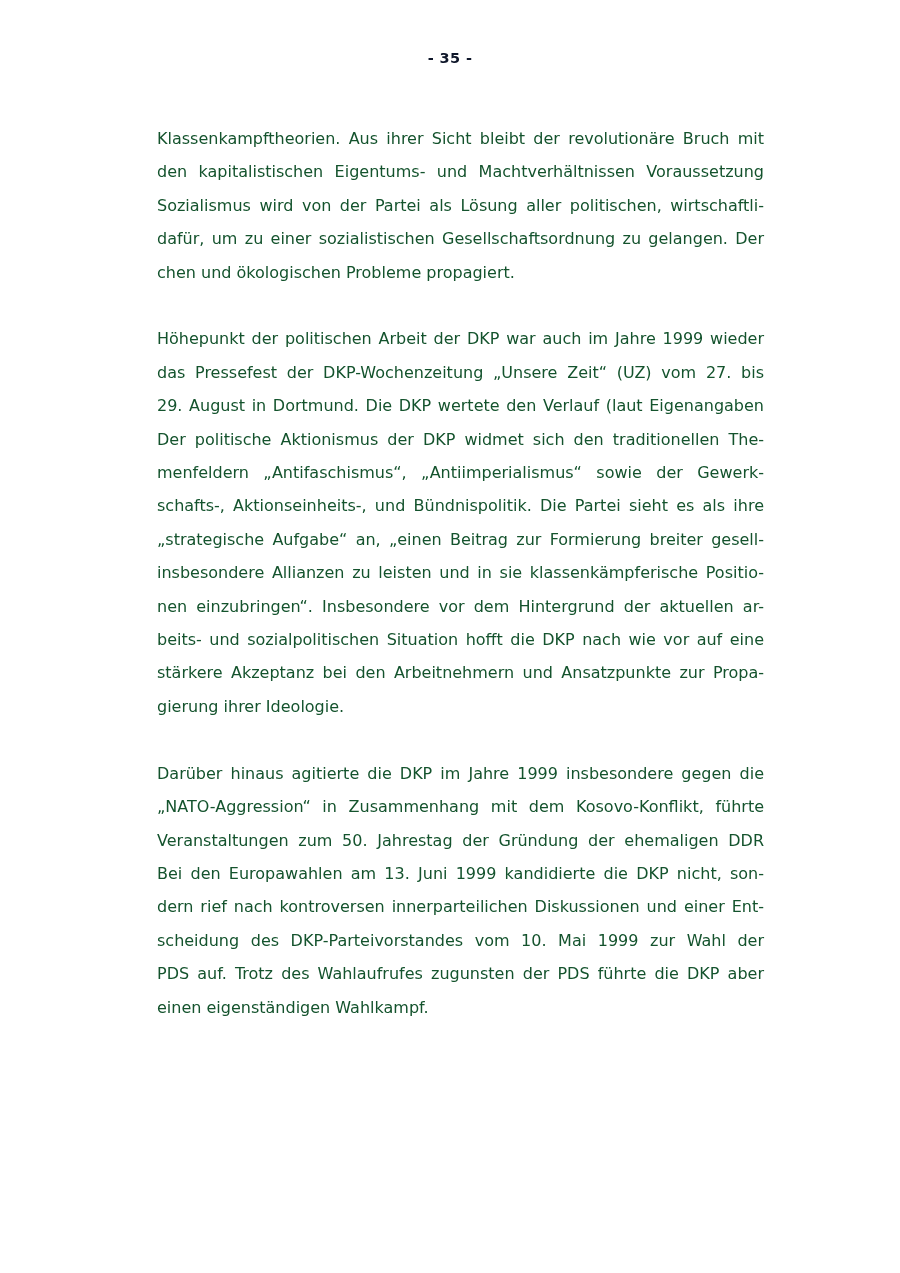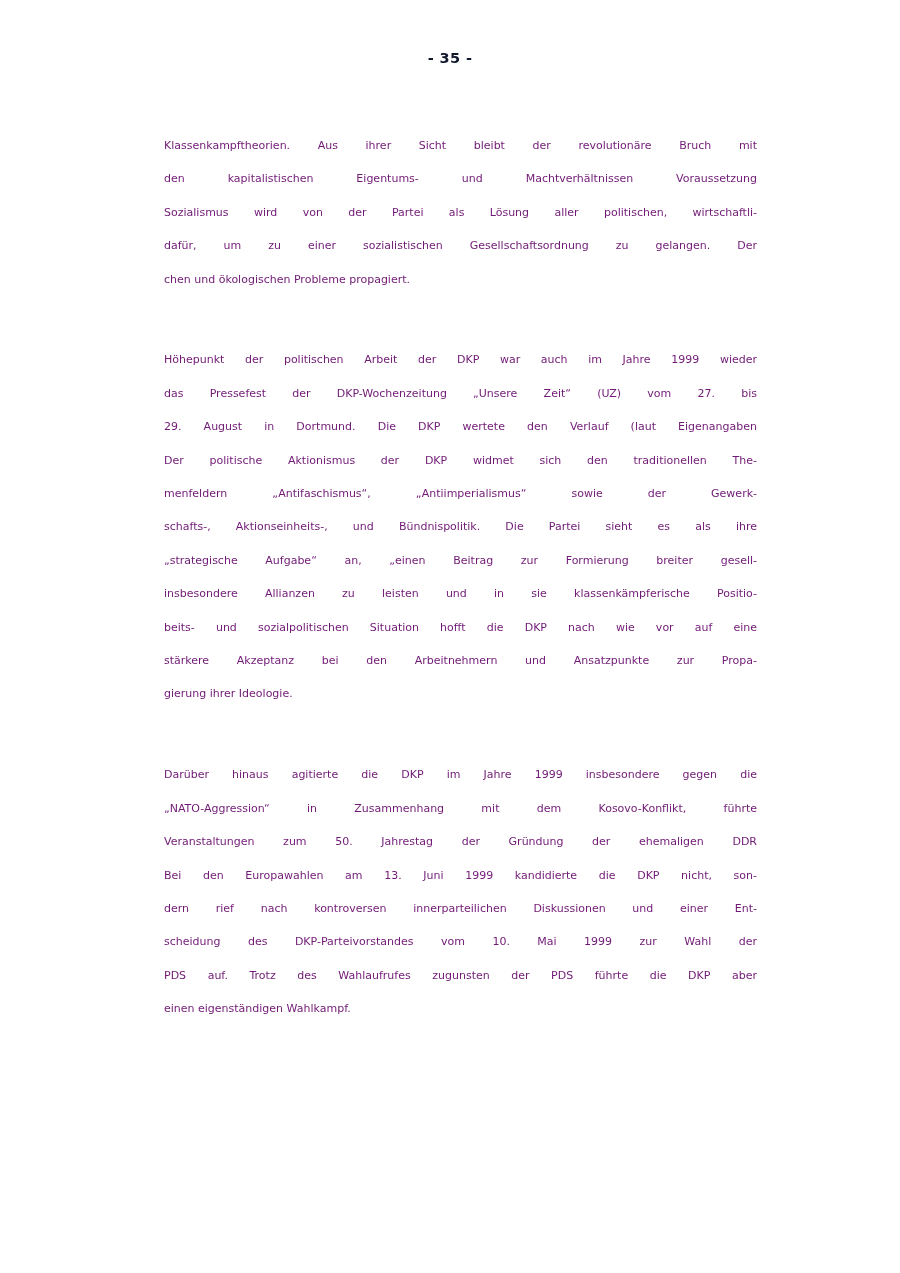--- a/index.html
+++ b/index.html
@@ -30,26 +30,26 @@
     letter-spacing: 0.4px;
     color: #0f172a;
   }
   .content {
     position: absolute;
     top: 122px;
     left: 157px;
     width: 607px;
   }
   .para {
-    font-size: 11px;
+    font-size: 16px;
     line-height: 33.4px;
     text-align: justify;
     text-justify: inter-word;
-    color: #701a75;
-    margin: 7px;
+    color: #14532d;
+    margin: 0;
     -webkit-hyphens: none;
     hyphens: none;
     word-spacing: 0px;
   }
   .para .line {
     display: block;
     text-align: justify;
     text-align-last: justify;
     white-space: pre;
   }
@@ -79,20 +79,21 @@
         <div class="gap"></div>
         <p class="para">
           <span class="line">Höhepunkt der politischen Arbeit der DKP war auch im Jahre 1999 wieder</span>
           <span class="line">das Pressefest der DKP-Wochenzeitung „Unsere Zeit“ (UZ) vom 27. bis</span>
           <span class="line">29. August in Dortmund. Die DKP wertete den Verlauf (laut Eigenangaben</span>
           <span class="line">Der politische Aktionismus der DKP widmet sich den traditionellen The-</span>
           <span class="line">menfeldern „Antifaschismus“, „Antiimperialismus“ sowie der Gewerk-</span>
           <span class="line">schafts-, Aktionseinheits-, und Bündnispolitik. Die Partei sieht es als ihre</span>
           <span class="line">„strategische Aufgabe“ an, „einen Beitrag zur Formierung breiter gesell-</span>
           <span class="line">insbesondere Allianzen zu leisten und in sie klassenkämpferische Positio-</span>
+          <span class="line">nen einzubringen“. Insbesondere vor dem Hintergrund der aktuellen ar-</span>
           <span class="line">beits- und sozialpolitischen Situation hofft die DKP nach wie vor auf eine</span>
           <span class="line">stärkere Akzeptanz bei den Arbeitnehmern und Ansatzpunkte zur Propa-</span>
           <span class="line last">gierung ihrer Ideologie.</span>
         </p>
         <div class="gap"></div>
         <p class="para">
           <span class="line">Darüber hinaus agitierte die DKP im Jahre 1999 insbesondere gegen die</span>
           <span class="line">„NATO-Aggression“ in Zusammenhang mit dem Kosovo-Konflikt, führte</span>
           <span class="line">Veranstaltungen zum 50. Jahrestag der Gründung der ehemaligen DDR</span>
           <span class="line">Bei den Europawahlen am 13. Juni 1999 kandidierte die DKP nicht, son-</span>

